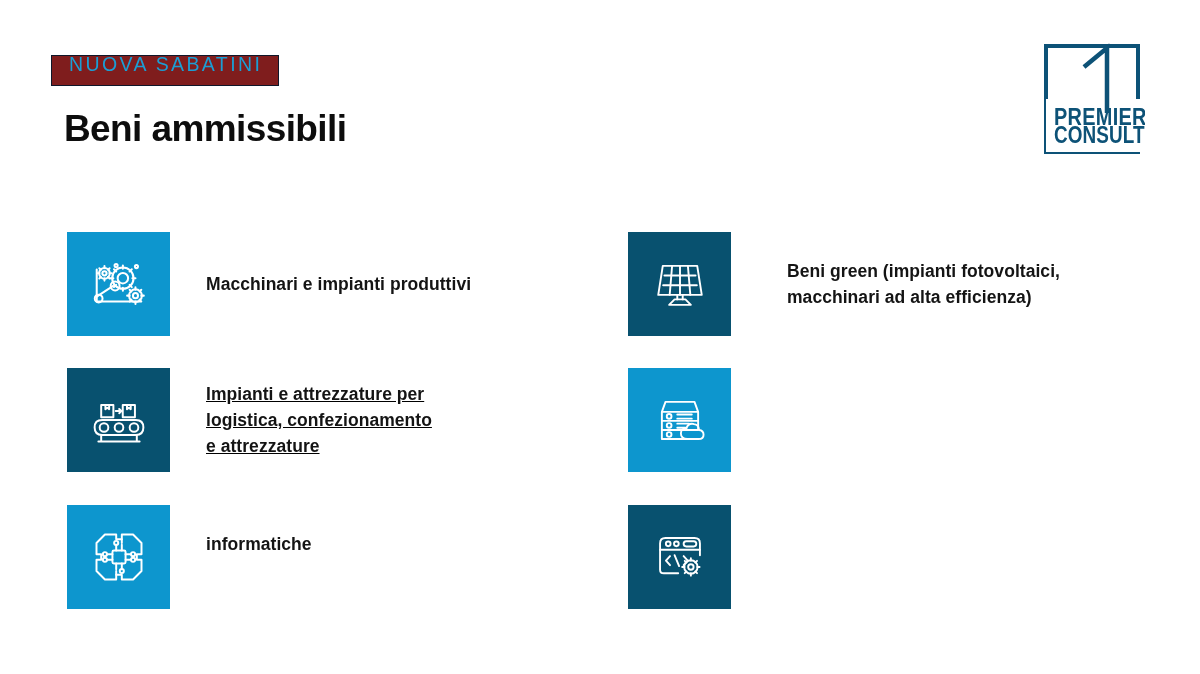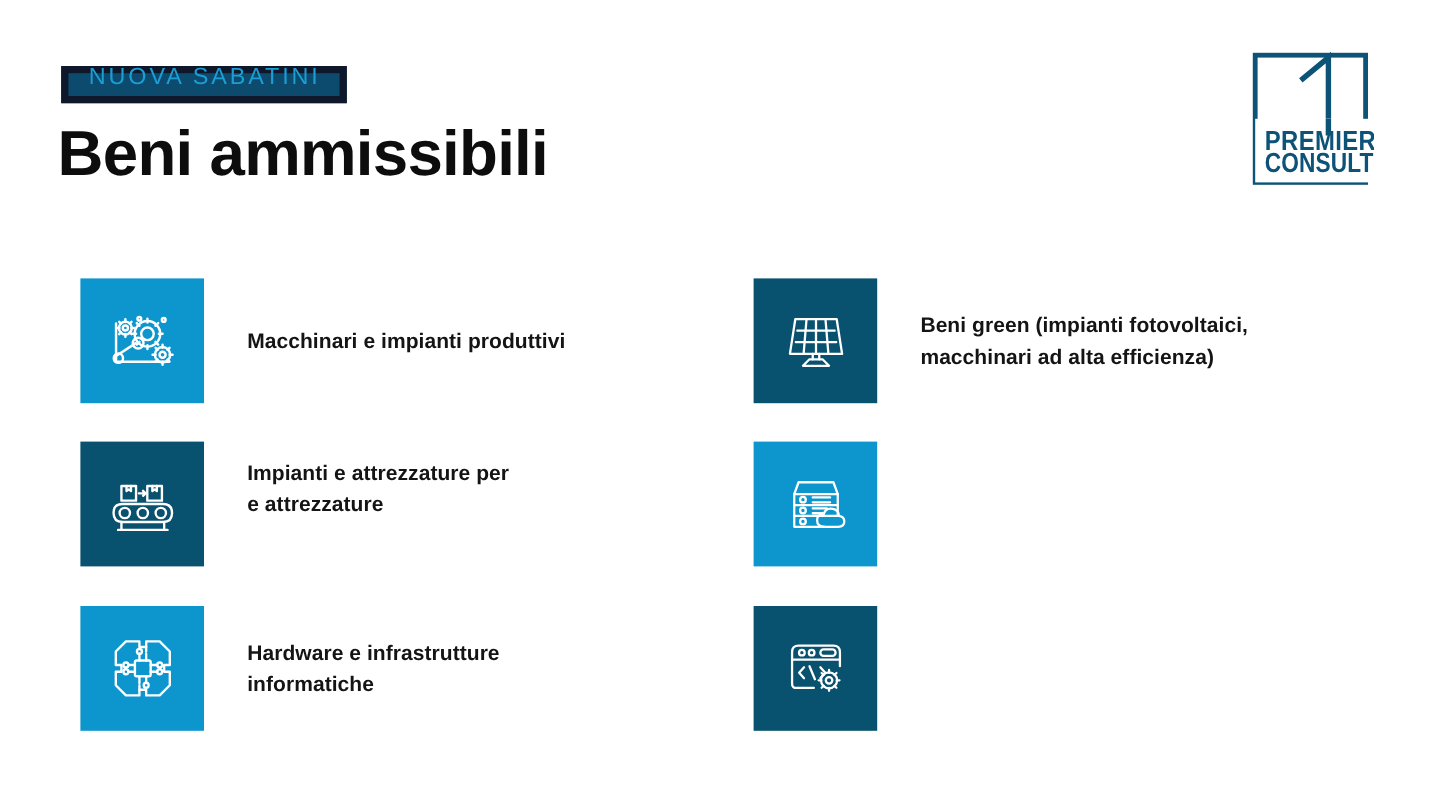--- a/index.html
+++ b/index.html
@@ -23,34 +23,34 @@
   
   .eyebrow {
     position: absolute;
     left: 51px;
     top: 55px;
     height: 31px;
     box-sizing: border-box;
     display: flex;
     align-items: center;
     padding: 0 16px 12px 17px;
-    background: #0c4a6e;
-    border: 6px solid #0f172a;
+    background: #7f1d1d;
+    border: 1px solid #0f172a;
     color: #1b9ed4;
     font-size: 19.5px;
     font-weight: 400;
     letter-spacing: 2.4px;
     white-space: nowrap;
   }
   .page-title {
     position: absolute;
-    left: 48px;
+    left: 64px;
     top: 98px;
     margin: 0;
-    font-size: 53px;
+    font-size: 37px;
     line-height: 62px;
     font-weight: 700;
     letter-spacing: -0.6px;
     color: #0d0d0d;
     white-space: nowrap;
   }
 
   
   .logo {
     position: absolute;
@@ -68,23 +68,23 @@
     top: 0;
     width: 1200px;
     height: 674px;
   }
   .item {
     position: absolute;
     display: flex;
     align-items: flex-start;
   }
   .col-left  { left: 51px;  width: 520px; }
-  .col-right { left: 612px; width: 540px; }
+  .col-right { left: 612px; width: 540px; gap: 20px; }
   .row-1 { top: 232px; }
-  .row-2 { top: 368px; }
+  .row-2 { top: 368px; text-decoration: underline; }
   .row-3 { top: 505px; }
 
   .tile {
     width: 103px;
     height: 104px;
     flex: 0 0 103px;
     display: flex;
     align-items: center;
     justify-content: center;
   }
@@ -190,20 +190,21 @@
           <path d="M28.5 22.5 L34 22.5 M32.2 20.3 L34.6 22.5 L32.2 24.7"></path>
           <path d="M14 32 Q6 32 6 40 Q6 48 14 48 L50 48 Q58 48 58 40 Q58 32 50 32 Z"></path>
           <circle cx="16" cy="40" r="4.6"></circle>
           <circle cx="32" cy="40" r="4.6"></circle>
           <circle cx="48" cy="40" r="4.6"></circle>
           <path d="M13 48 L13 55 M51 48 L51 55 M10 55 L54 55"></path>
         </svg>
       </div>
       <div class="item-label lines-3">
         <div>Impianti e attrezzature per</div>
+        <div>logistica, confezionamento</div>
         <div>e attrezzature</div>
       </div>
     </div>
 
     <div class="item col-right row-2">
       <div class="tile bright">
         <svg width="58" height="58" viewBox="0 0 64 64" fill="none" stroke="#ffffff" stroke-width="2.1" stroke-linecap="round" stroke-linejoin="round">
           <path d="M12 23 L16 12 L48 12 L52 23 Z"></path>
           <path d="M12 23 L12 33 L52 33 L52 23"></path>
           <path d="M12 33 L12 43 L52 43 L52 33"></path>
@@ -231,21 +232,20 @@
           <circle cx="17" cy="29" r="2.2"></circle>
           <circle cx="17" cy="35" r="2.2"></circle>
           <circle cx="47" cy="29" r="2.2"></circle>
           <circle cx="47" cy="35" r="2.2"></circle>
           <circle cx="29" cy="17" r="2.2"></circle>
           <circle cx="35" cy="47" r="2.2"></circle>
           <path d="M35 17 L35 13 M29 47 L29 51"></path>
         </svg>
       </div>
       <div class="item-label lines-2">
-        <div>Hardware e infrastrutture</div>
         <div>informatiche</div>
       </div>
     </div>
 
     <div class="item col-right row-3">
       <div class="tile dark">
         <svg width="58" height="58" viewBox="0 0 64 64" fill="none" stroke="#ffffff" stroke-width="2.1" stroke-linecap="round" stroke-linejoin="round">
           <path d="M10 17 Q10 11 16 11 L48 11 Q54 11 54 17 L54 24 L10 24 Z"></path>
           <path d="M10 24 L10 46 Q10 50 14 50 L30 50"></path>
           <path d="M54 24 L54 30"></path>

